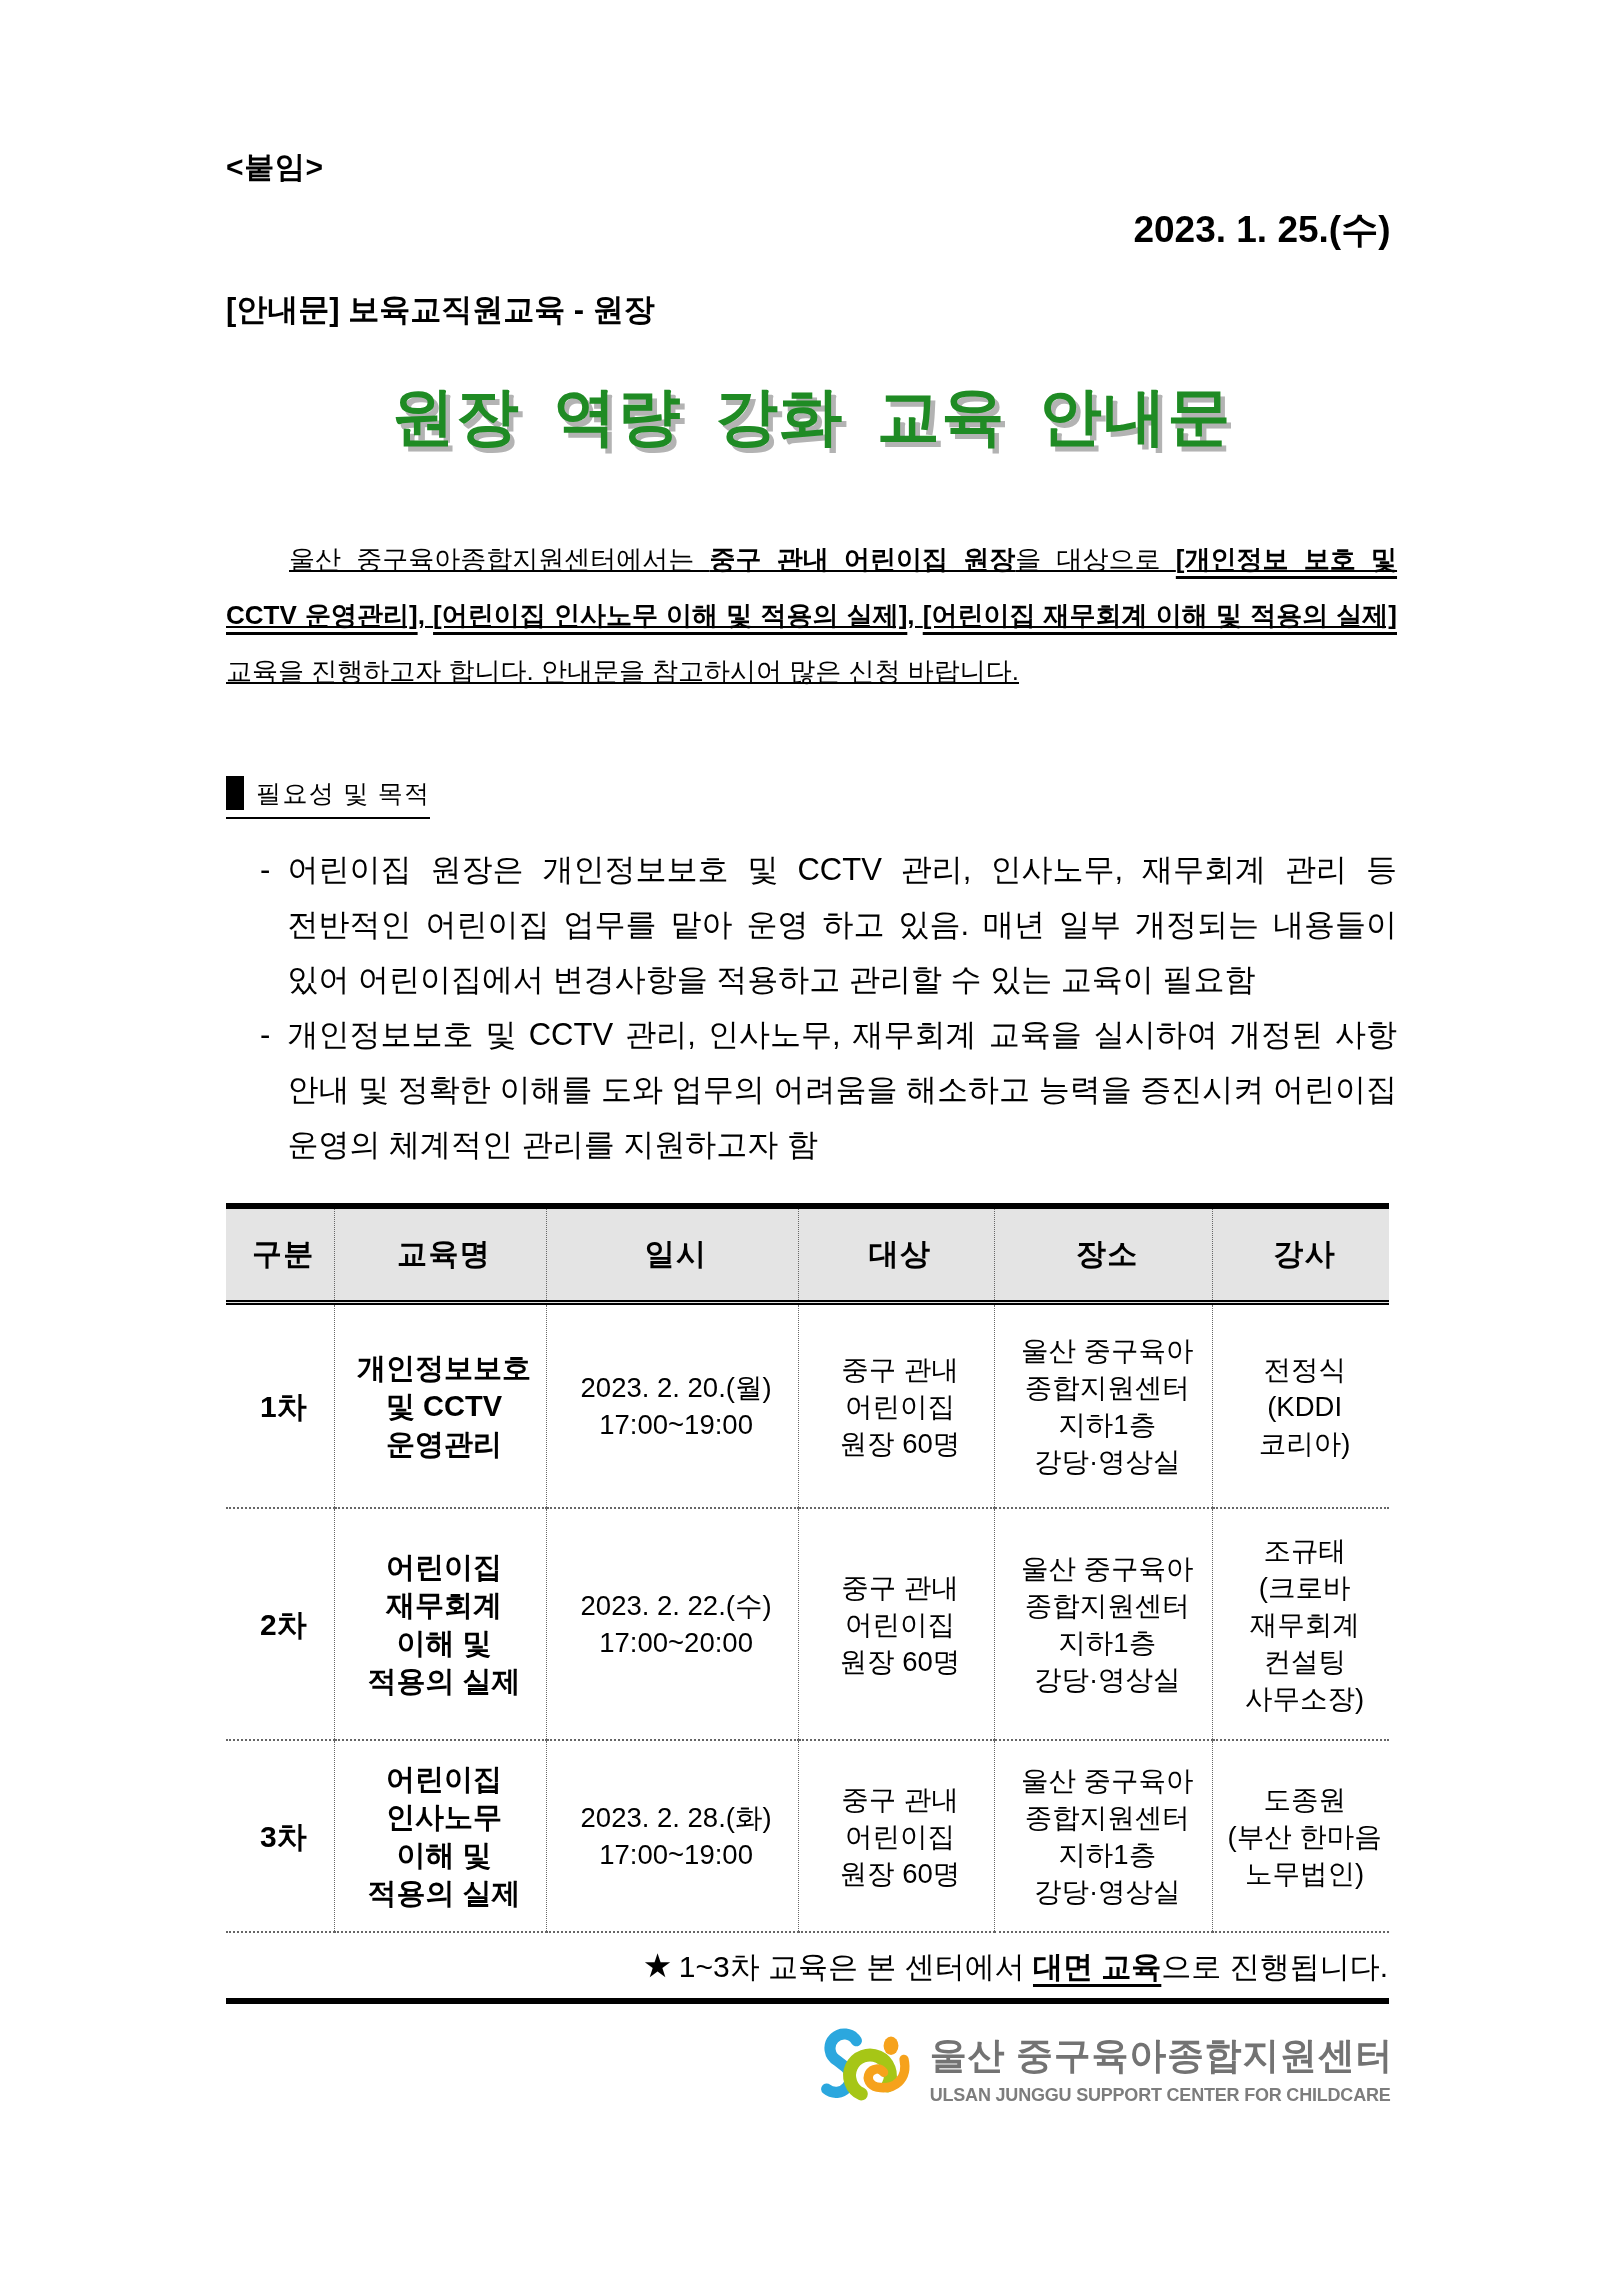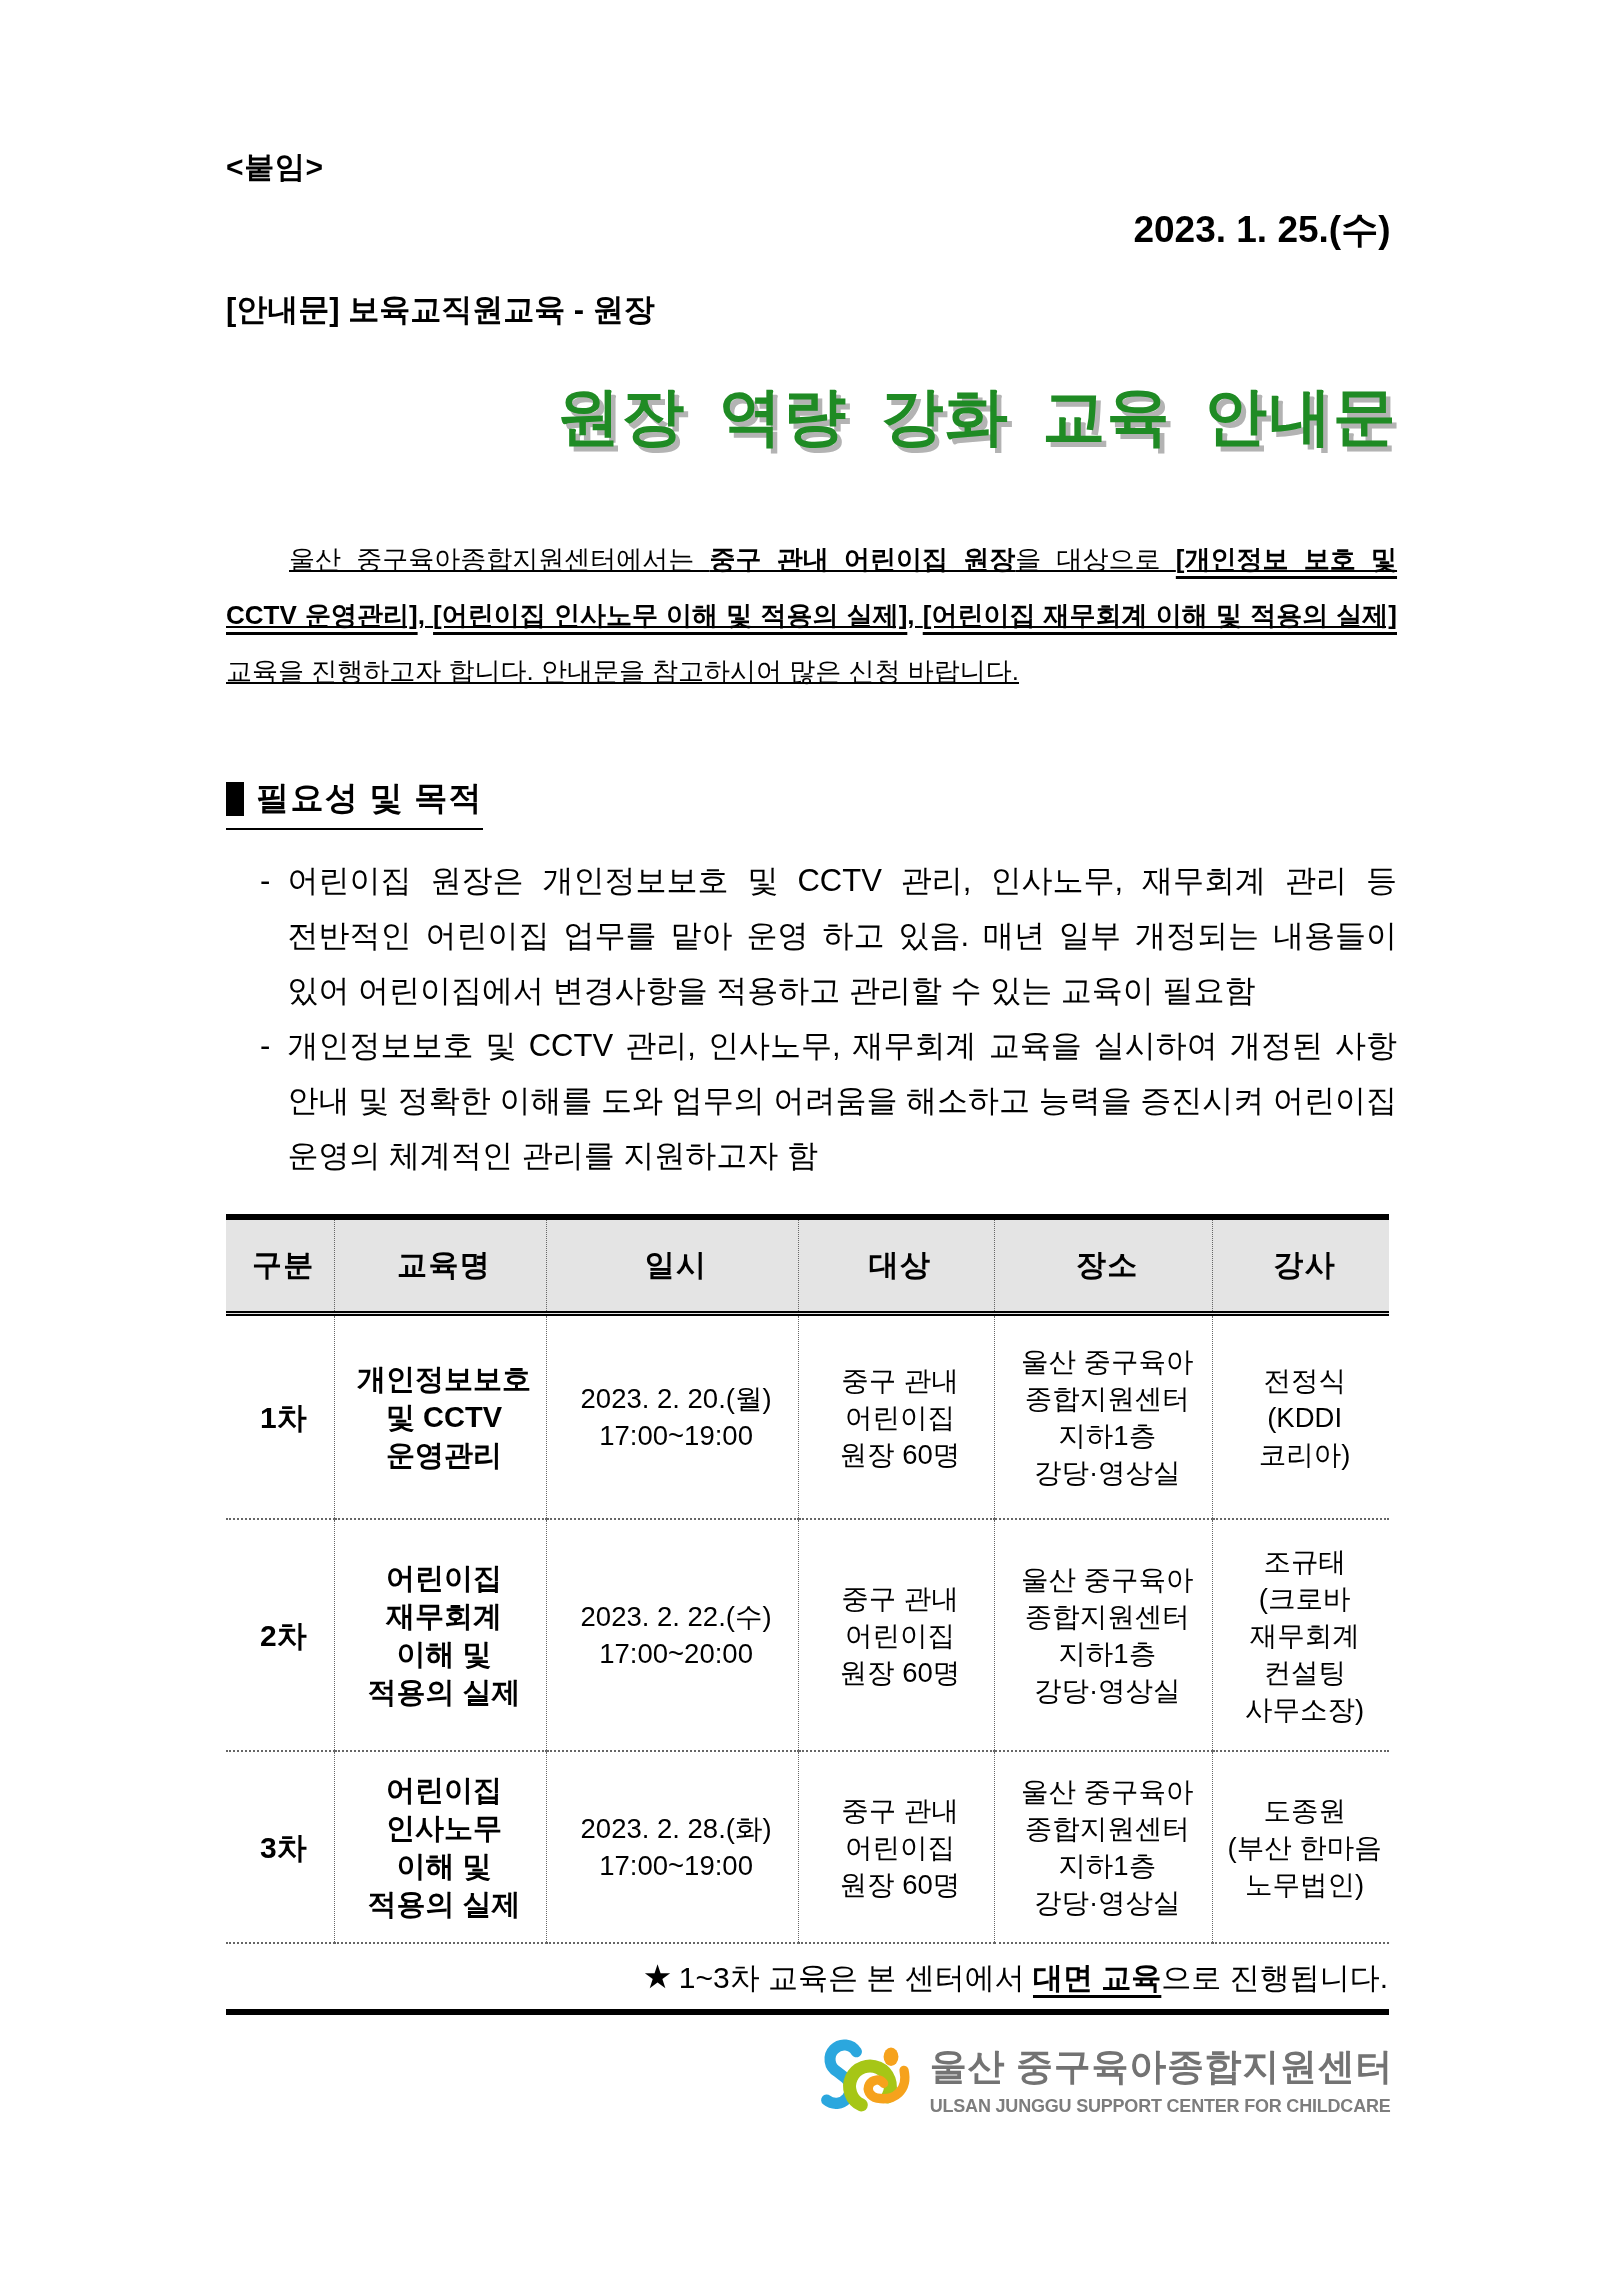--- a/index.html
+++ b/index.html
@@ -9,41 +9,41 @@
     background:#ffffff;
     box-sizing:border-box;
     padding:147px 226px 0 226px;
     font-family:"Liberation Sans","DejaVu Sans",sans-serif;
     color:#000;
   }
   .attachment{font-size:30px;font-weight:800;letter-spacing:0.7px;}
   .date-line{margin-top:17px;text-align:right;font-size:37px;font-weight:800;padding-right:6.5px;}
   .doc-type{margin-top:34px;font-size:31px;font-weight:800;}
   .main-title{
-    margin-top:43px;text-align:right;
+    margin-top:43px;text-align:center;
     font-size:63px;font-weight:800;letter-spacing:1.3px;word-spacing:14.4px;
     color:#1f8b24;text-shadow:4.6px 4.6px 0 #b3b3b3;
   }
   .intro{
     margin-top:71px;
     font-size:26px;line-height:56px;font-weight:500;
     text-align:justify;text-indent:63px;word-break:keep-all;text-decoration:underline;
   }
   .intro .b{font-weight:800;}
   .intro .em{
     font-weight:800;text-decoration:underline;
     text-decoration-thickness:2.6px;text-underline-offset:7.9px;
   }
   .section-heading{margin-top:77px;}
   .section-heading .wrap{
     display:inline-flex;align-items:center;gap:11.8px;
     border-bottom:2.6px solid #000;padding-bottom:6.5px;
   }
   .sq{display:inline-block;width:18.3px;height:34px;background:#000;}
-  .section-heading .txt{font-size:33px;font-weight:700;letter-spacing:1.3px;text-align:right;}
+  .section-heading .txt{font-size:25px;font-weight:400;letter-spacing:1.3px;text-align:right;}
   .bullets{margin-top:23.6px;}
   .bullet{
     display:flex;gap:9.2px;
     font-size:31px;line-height:55px;font-weight:500;
     padding-left:34px;
   }
   .bullet .marker{flex:0 0 18.3px;}
   .bullet .txt{flex:1;text-align:justify;word-break:keep-all;}
   .schedule-table{
     margin-top:31px;width:1163px;

